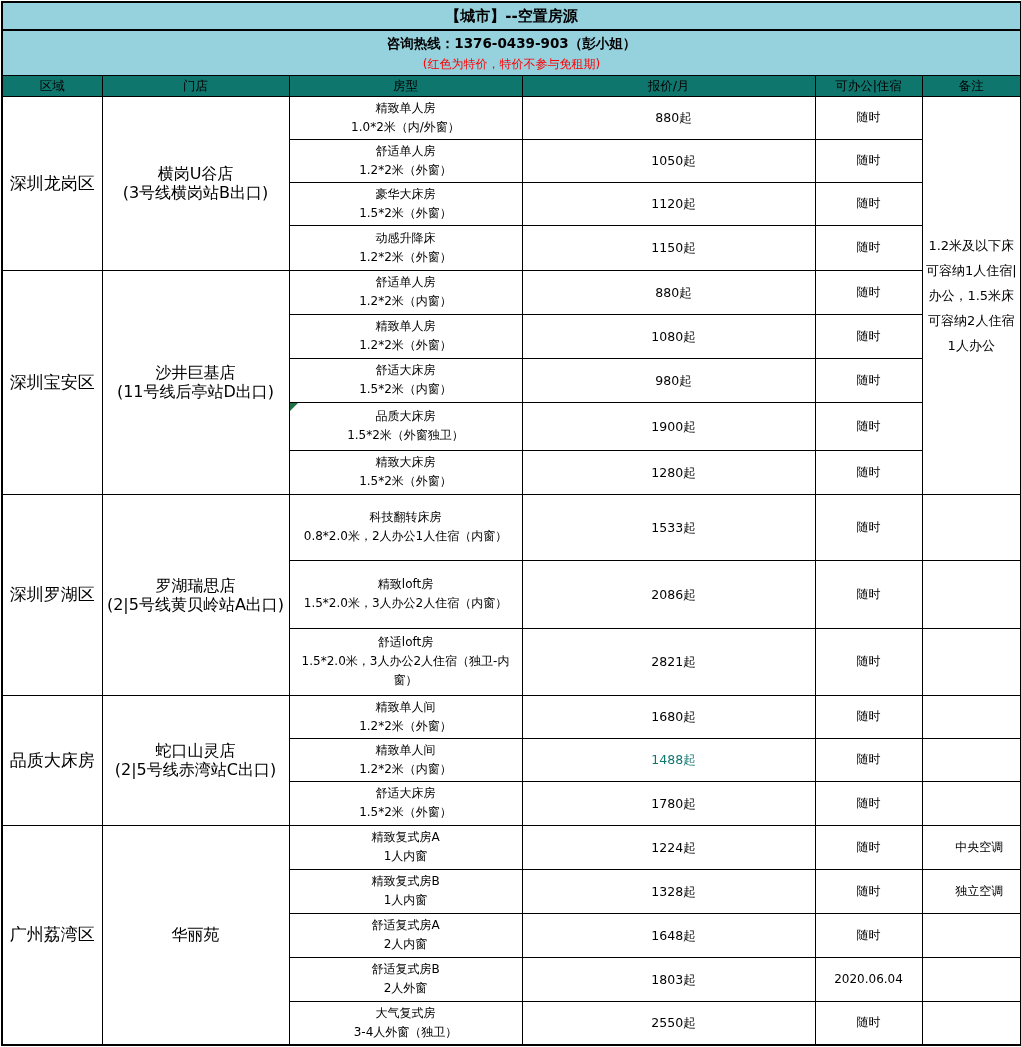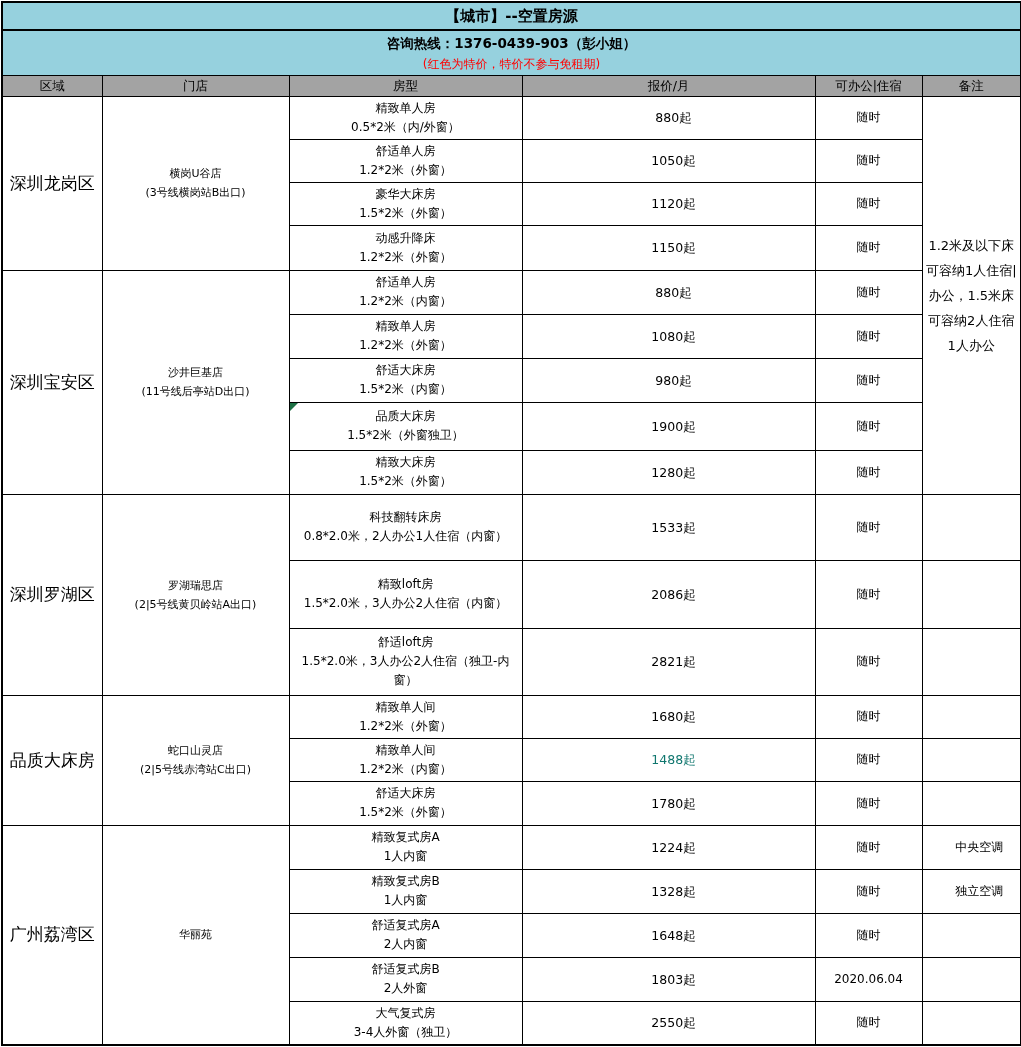--- a/index.html
+++ b/index.html
@@ -5,24 +5,24 @@
   html,body{margin:0;padding:0;background:#ffffff;}
   body{width:1021px;font-family:"DejaVu Sans","Liberation Sans",sans-serif;color:#000;}
   table{border-collapse:collapse;table-layout:fixed;width:1019px;margin:1px;}
   td,th{border:1px solid #000;vertical-align:middle;text-align:center;padding:0;overflow:hidden;
         font-size:12px;font-weight:400;line-height:19px;}
   
   tr.banner td{background:#96d1de;}
   td.title-cell{font-size:15px;font-weight:700;border-bottom:2px solid #000;}
   td.hotline-cell{font-size:13.5px;font-weight:700;border-bottom:none;}
   td.rednote-cell{font-size:12px;color:#ff0000;border-top:none;}
-  tr.header-row th{background:#a3a3a3;font-size:12.5px;font-weight:400;}
+  tr.header-row th{background:#0f766e;font-size:12.5px;font-weight:400;}
   
   td.region{font-size:17px;}
-  td.store{font-size:11px;}
+  td.store{font-size:16px;}
   td.room{position:relative;}
   td.room .spec{padding:0 4px;}
   td.price{font-size:12.5px;padding-left:10px;}
   td.price.special{color:#0f766e;}
   td.avail{font-size:12px;}
   td.remark{font-size:13px;line-height:25px;padding:0 2px;}
   td.remark-small{font-size:12px;padding-left:18px;}
   
   .corner-marker{position:absolute;top:0;left:0;width:0;height:0;
     border-top:8px solid #1e7145;border-right:8px solid transparent;}
@@ -62,21 +62,21 @@
   </tr>
 
   <tr style="height:43px">
     <td class="region" rowspan="4">深圳龙岗区</td>
     <td class="store" rowspan="4">
       <div>横岗U谷店</div>
       <div>(3号线横岗站B出口)</div>
     </td>
     <td class="room">
       <div>精致单人房</div>
-      <div class="spec">0.5*2米（内/外窗）</div>
+      <div class="spec">1.0*2米（内/外窗）</div>
     </td>
     <td class="price">880起</td>
     <td class="avail">随时</td>
     <td class="remark" rowspan="9">1.2米及以下床可容纳1人住宿|办公，1.5米床可容纳2人住宿1人办公</td>
   </tr>
   <tr style="height:43px">
     <td class="room">
       <div>舒适单人房</div>
       <div class="spec">1.2*2米（外窗）</div>
     </td>

